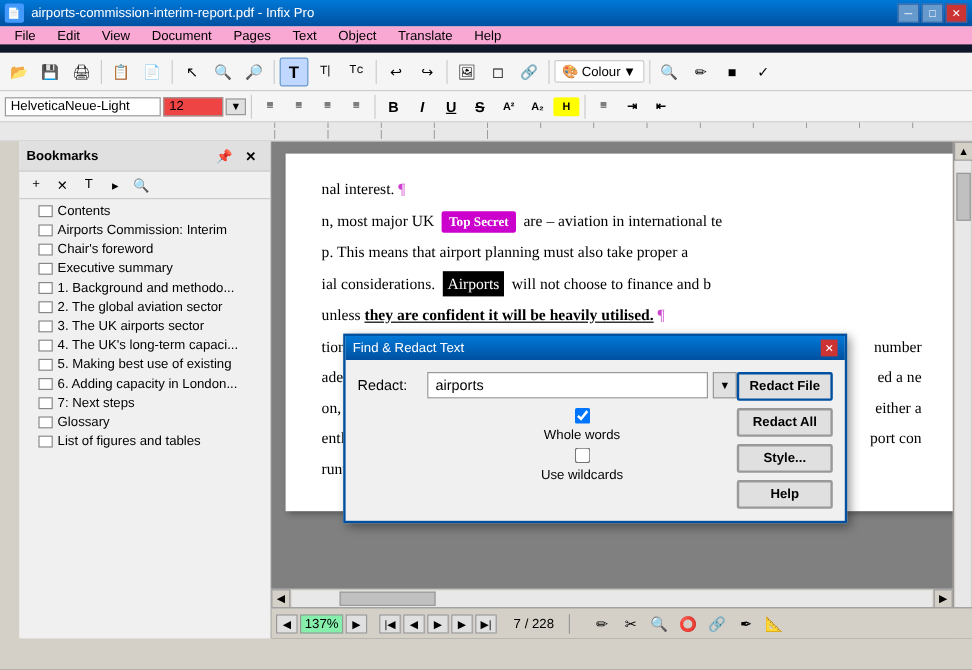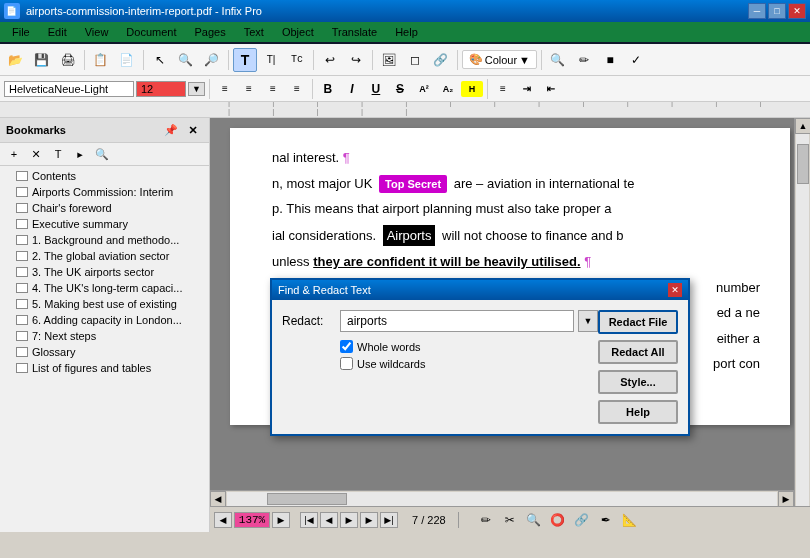--- a/index.html
+++ b/index.html
@@ -17,26 +17,26 @@
       font-size: 11px;
     }
     .title-bar-icon { width: 16px; height: 16px; background: #4499ff; border-radius: 2px; font-size: 9px; display: flex; align-items: center; justify-content: center; }
     .title-bar-text { flex: 1; }
     .title-bar-buttons { display: flex; gap: 2px; }
     .title-bar-btn { width: 18px; height: 16px; background: #6699cc; border: 1px solid #3366aa; color: white; font-size: 9px; display: flex; align-items: center; justify-content: center; cursor: pointer; }
     .title-bar-btn.close { background: #cc3333; }
 
     
     .menu-bar {
-      background: #15803d;
+      background: #f9a8d4;
       height: 22px;
       display: flex;
       align-items: center;
       padding: 0 4px;
-      border-bottom: 2px solid #0f172a;
+      border-bottom: 7px solid #0f172a;
       font-size: 11px;
       gap: 2px;
     }
     .menu-item { padding: 2px 8px; cursor: pointer; }
 
     
     .toolbar {
       background: #f5f5f5;
       height: 32px;
       display: flex;
@@ -81,20 +81,21 @@
       align-items: flex-end;
       padding: 0 0 1px 228px;
       overflow: hidden;
     }
 
     
     .main-area {
       display: flex;
       height: calc(558px - 22px - 22px - 32px - 26px - 16px - 26px);
       position: relative;
+      padding-left: 16px;
     }
 
     
     .bookmarks-panel {
       width: 210px;
       background: #f0f0f0;
       border-right: 1px solid #ccc;
       display: flex;
       flex-direction: column;
       flex-shrink: 0;
@@ -152,21 +153,21 @@
     .page {
       background: white;
       width: 560px;
       margin: 10px auto;
       padding: 20px 30px;
       position: relative;
       font-size: 13px;
       line-height: 1.5;
       box-shadow: 2px 2px 5px rgba(0,0,0,0.3);
     }
-    .page-content { font-family: Liberation Sans, sans-serif; margin-left: 12px; }
+    .page-content { font-family: Liberation Serif, serif; }
     .page-text { margin-bottom: 6px; font-size: 13px; }
     .pilcrow { color: #cc44cc; font-size: 13px; }
     .top-secret-badge {
       display: inline-block;
       background: #cc00cc;
       color: white;
       font-size: 11px;
       font-weight: bold;
       padding: 1px 6px;
       border-radius: 2px;
@@ -231,21 +232,21 @@
       min-width: 80px;
       background: #e0e0e0;
       border: 2px solid #999;
       cursor: pointer;
       font-size: 11px;
       font-weight: bold;
       border-radius: 2px;
       padding: 0 8px;
     }
     .dialog-action-btn.primary { border-color: #0050a0; }
-    .checkbox-row { display: flex; align-items: center; gap: 4px; margin-bottom: 4px; margin-left: 58px; }
+    .checkbox-row { display: flex; align-items: center; gap: 4px; margin-bottom: 4px; margin-left: 58px; flex-direction: column; }
     .checkbox-row input[type=checkbox] { width: 13px; height: 13px; }
     .checkbox-label { font-size: 11px; }
     .dialog-main-content { display: flex; }
     .dialog-left { flex: 1; }
     .dialog-right { display: flex; flex-direction: column; gap: 6px; }
 
     
     .status-bar {
       position: absolute;
       bottom: 0; left: 0; right: 0;
@@ -253,21 +254,21 @@
       background: #d4d0c8;
       border-top: 1px solid #999;
       display: flex;
       align-items: center;
       padding: 0 4px;
       gap: 4px;
       font-size: 11px;
     }
     .zoom-control { display: flex; align-items: center; gap: 2px; }
     .zoom-btn { width: 18px; height: 16px; border: 1px solid #999; background: #e0e0e0; cursor: pointer; font-size: 9px; display: flex; align-items: center; justify-content: center; }
-    .zoom-box { border: 1px solid #999; background: #ec4899; width: 36px; height: 16px; font-size: 11px; text-align: center; display: flex; align-items: center; justify-content: center; font-family: Liberation Mono, monospace; }
+    .zoom-box { border: 1px solid #999; background: #86efac; width: 36px; height: 16px; font-size: 11px; text-align: center; display: flex; align-items: center; justify-content: center; }
     .page-nav { display: flex; align-items: center; gap: 2px; margin: 0 6px; }
     .nav-btn { width: 18px; height: 16px; border: 1px solid #999; background: #e0e0e0; cursor: pointer; font-size: 9px; display: flex; align-items: center; justify-content: center; }
     .page-info { font-size: 11px; margin: 0 4px; }
     .status-tools { display: flex; gap: 2px; margin-left: 8px; }
     .status-tool-btn { width: 22px; height: 20px; border: 1px solid transparent; background: transparent; cursor: pointer; font-size: 12px; display: flex; align-items: center; justify-content: center; }
     .status-sep { width: 1px; height: 16px; background: #999; margin: 0 4px; }
 
     
     .h-scroll {
       position: absolute;

